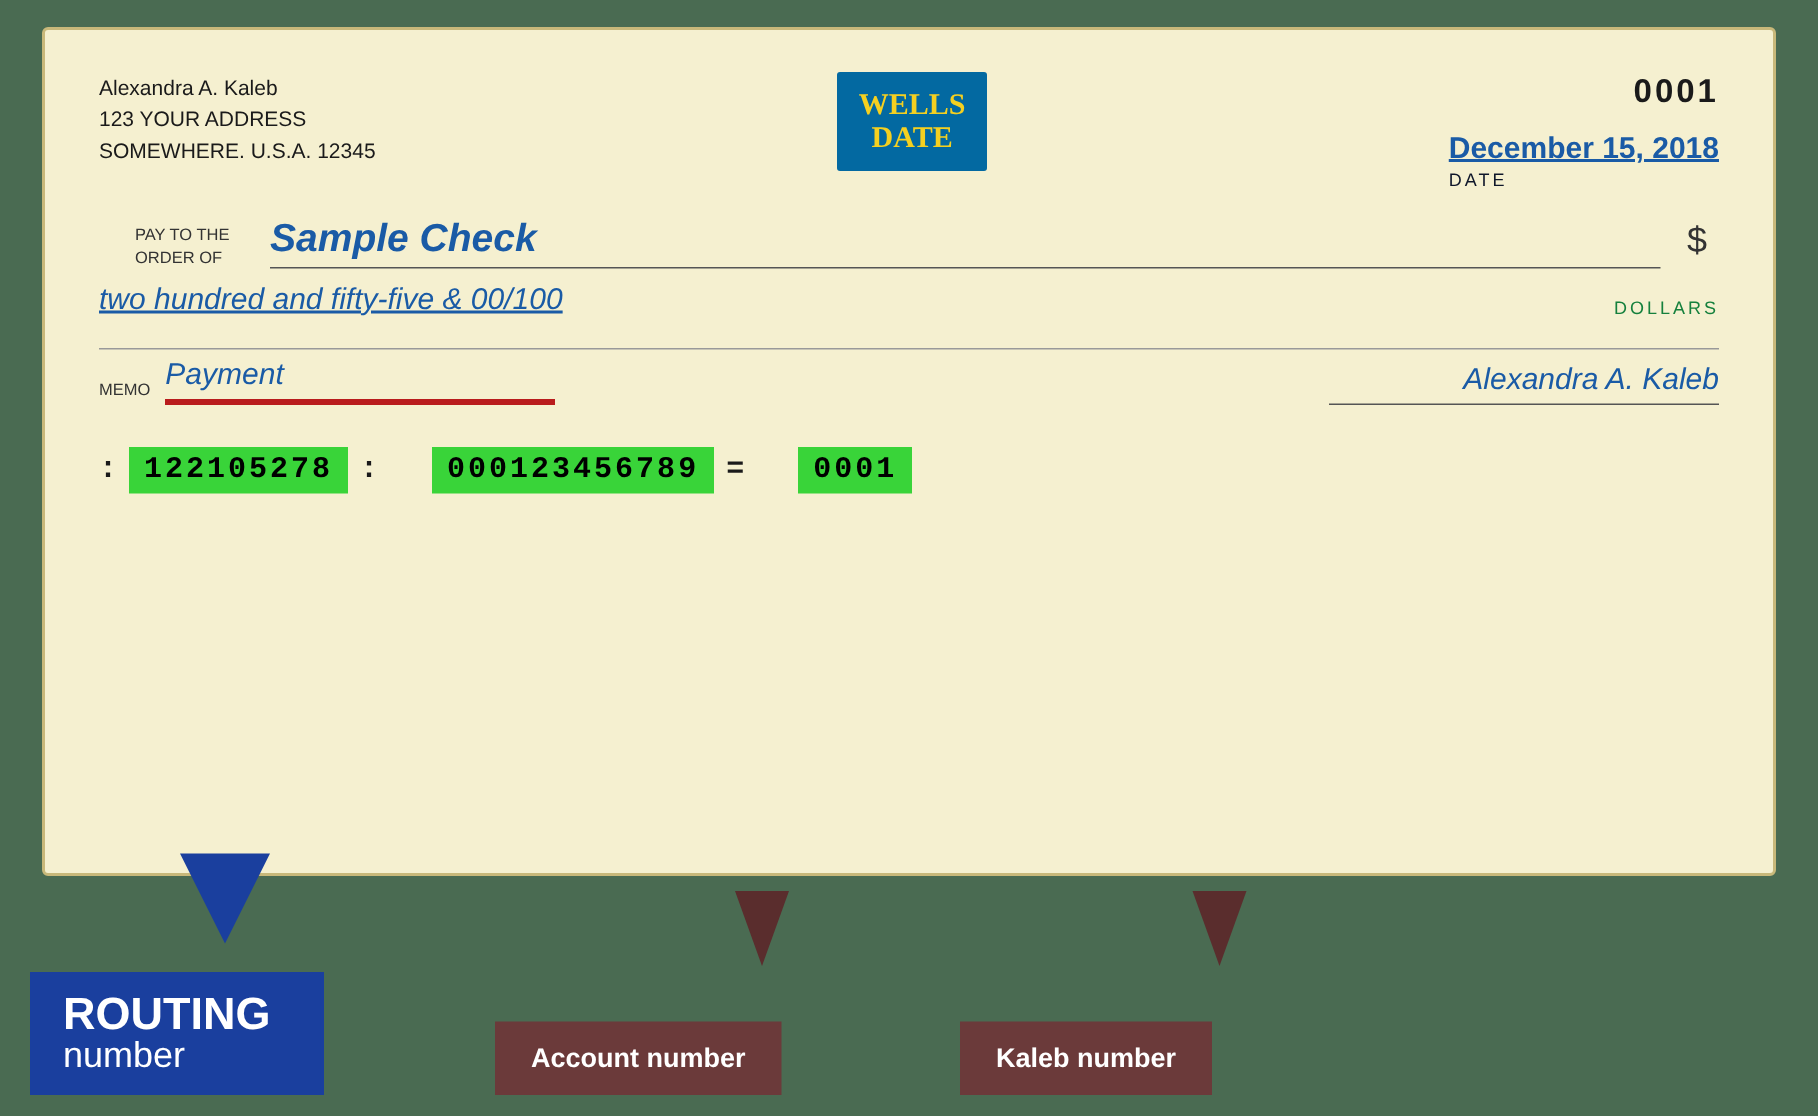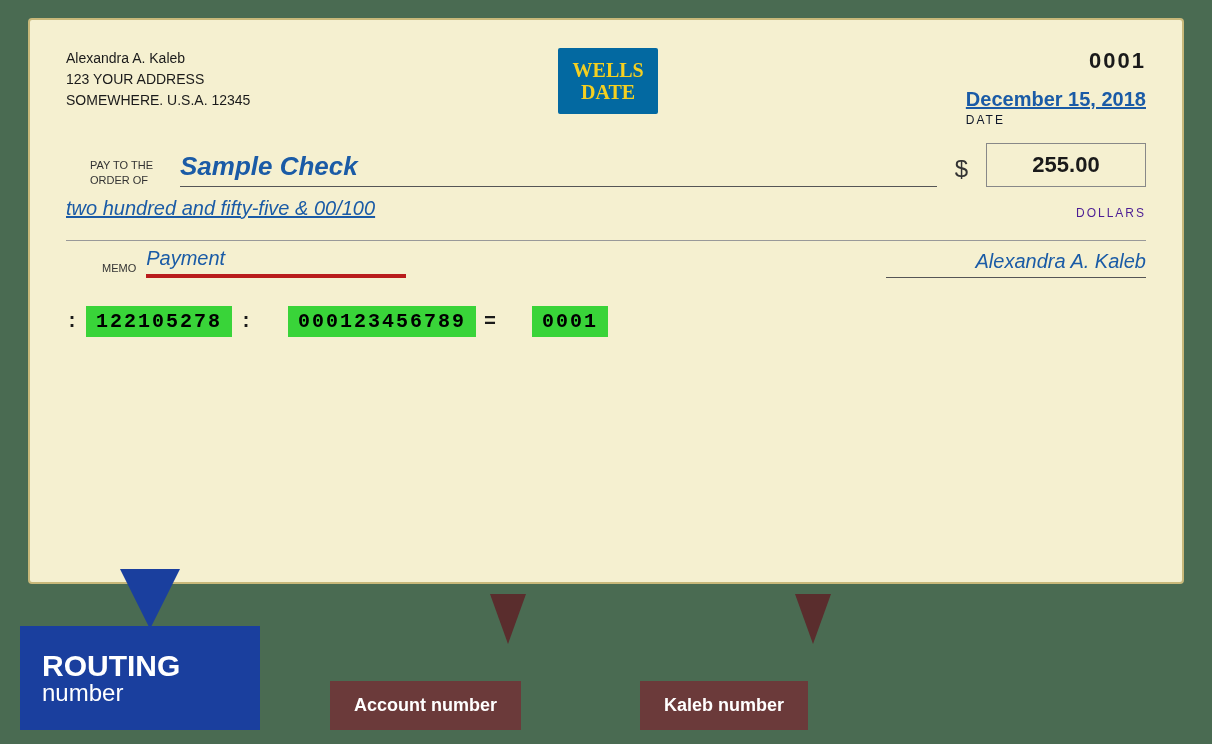--- a/index.html
+++ b/index.html
@@ -159,40 +159,39 @@
     .amount-written {
       color: #1a5ba6;
       font-size: 20px;
       font-style: italic;
       text-decoration: underline;
       flex: 1;
     }
 
     .dollars-label {
       font-size: 12px;
-      color: #4c1d95;
+      color: #15803d;
       letter-spacing: 2px;
       margin-left: 24px;
     }
 
     
     .memo-row {
       display: flex;
       align-items: flex-end;
       justify-content: space-between;
       margin-bottom: 28px;
       gap: 10px;
     }
 
     .memo-left {
       display: flex;
       align-items: flex-end;
       gap: 10px;
       flex: 1;
-      margin-left: 36px;
     }
 
     .memo-label {
       font-size: 11px;
       color: #333;
       white-space: nowrap;
       padding-bottom: 4px;
     }
 
     .memo-line {
@@ -245,22 +244,22 @@
       padding: 4px 10px;
       letter-spacing: 2px;
     }
 
     .routing-label-box {
       position: absolute;
       bottom: 14px;
       left: 20px;
       background-color: #1a3f9e;
       color: white;
-      padding: 25px 22px;
-      width: 240px;
+      padding: 14px 22px;
+      width: 196px;
     }
 
     .routing-label-box .routing-title {
       font-size: 30px;
       font-weight: 900;
       color: white;
       line-height: 1;
     }
 
     .routing-label-box .routing-subtitle {
@@ -359,21 +358,20 @@
         <div class="date-label">DATE</div>
       </div>
     </div>
 
     <div class="pay-row">
       <div class="pay-label">PAY TO THE<br>ORDER OF</div>
       <div class="pay-name-line">
         <span class="pay-name">Sample Check</span>
       </div>
       <span class="dollar-sign">$</span>
-      <div class="amount-box">255.00</div>
     </div>
 
     <div class="amount-written-row">
       <span class="amount-written">two hundred and fifty-five &amp; 00/100</span>
       <span class="dollars-label">DOLLARS</span>
     </div>
 
     <hr class="line-separator">
 
     <div class="memo-row">

